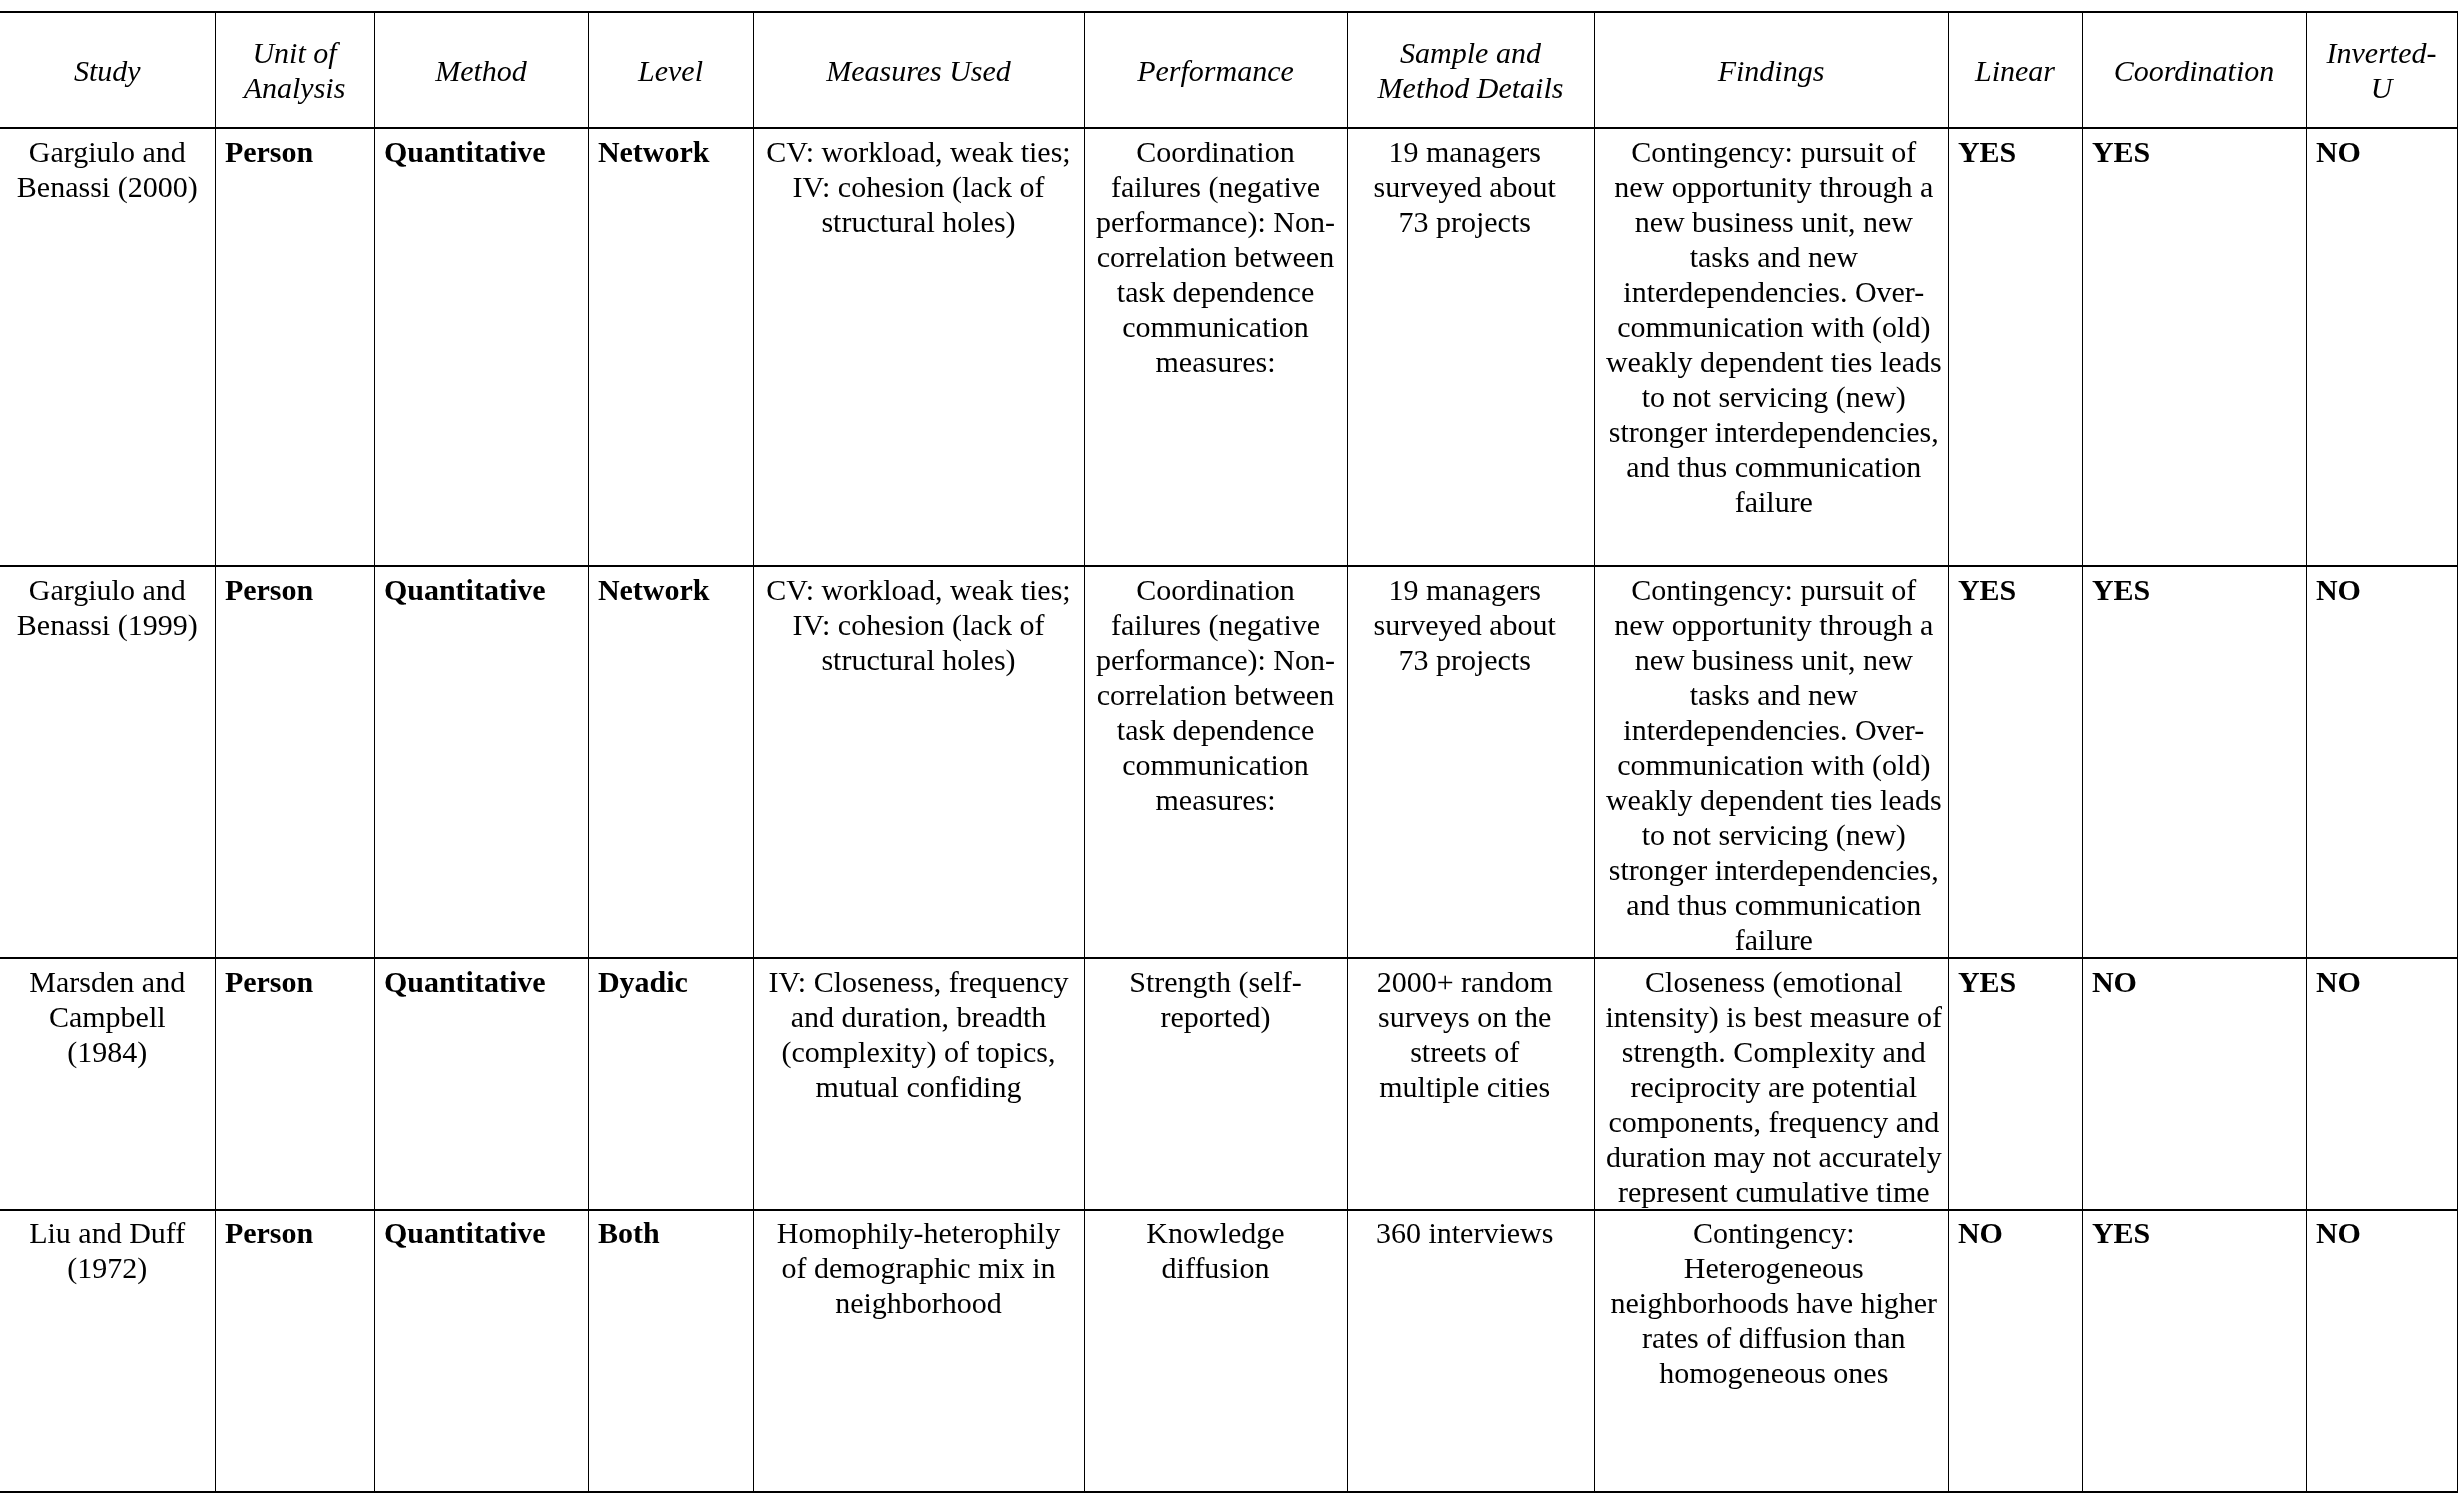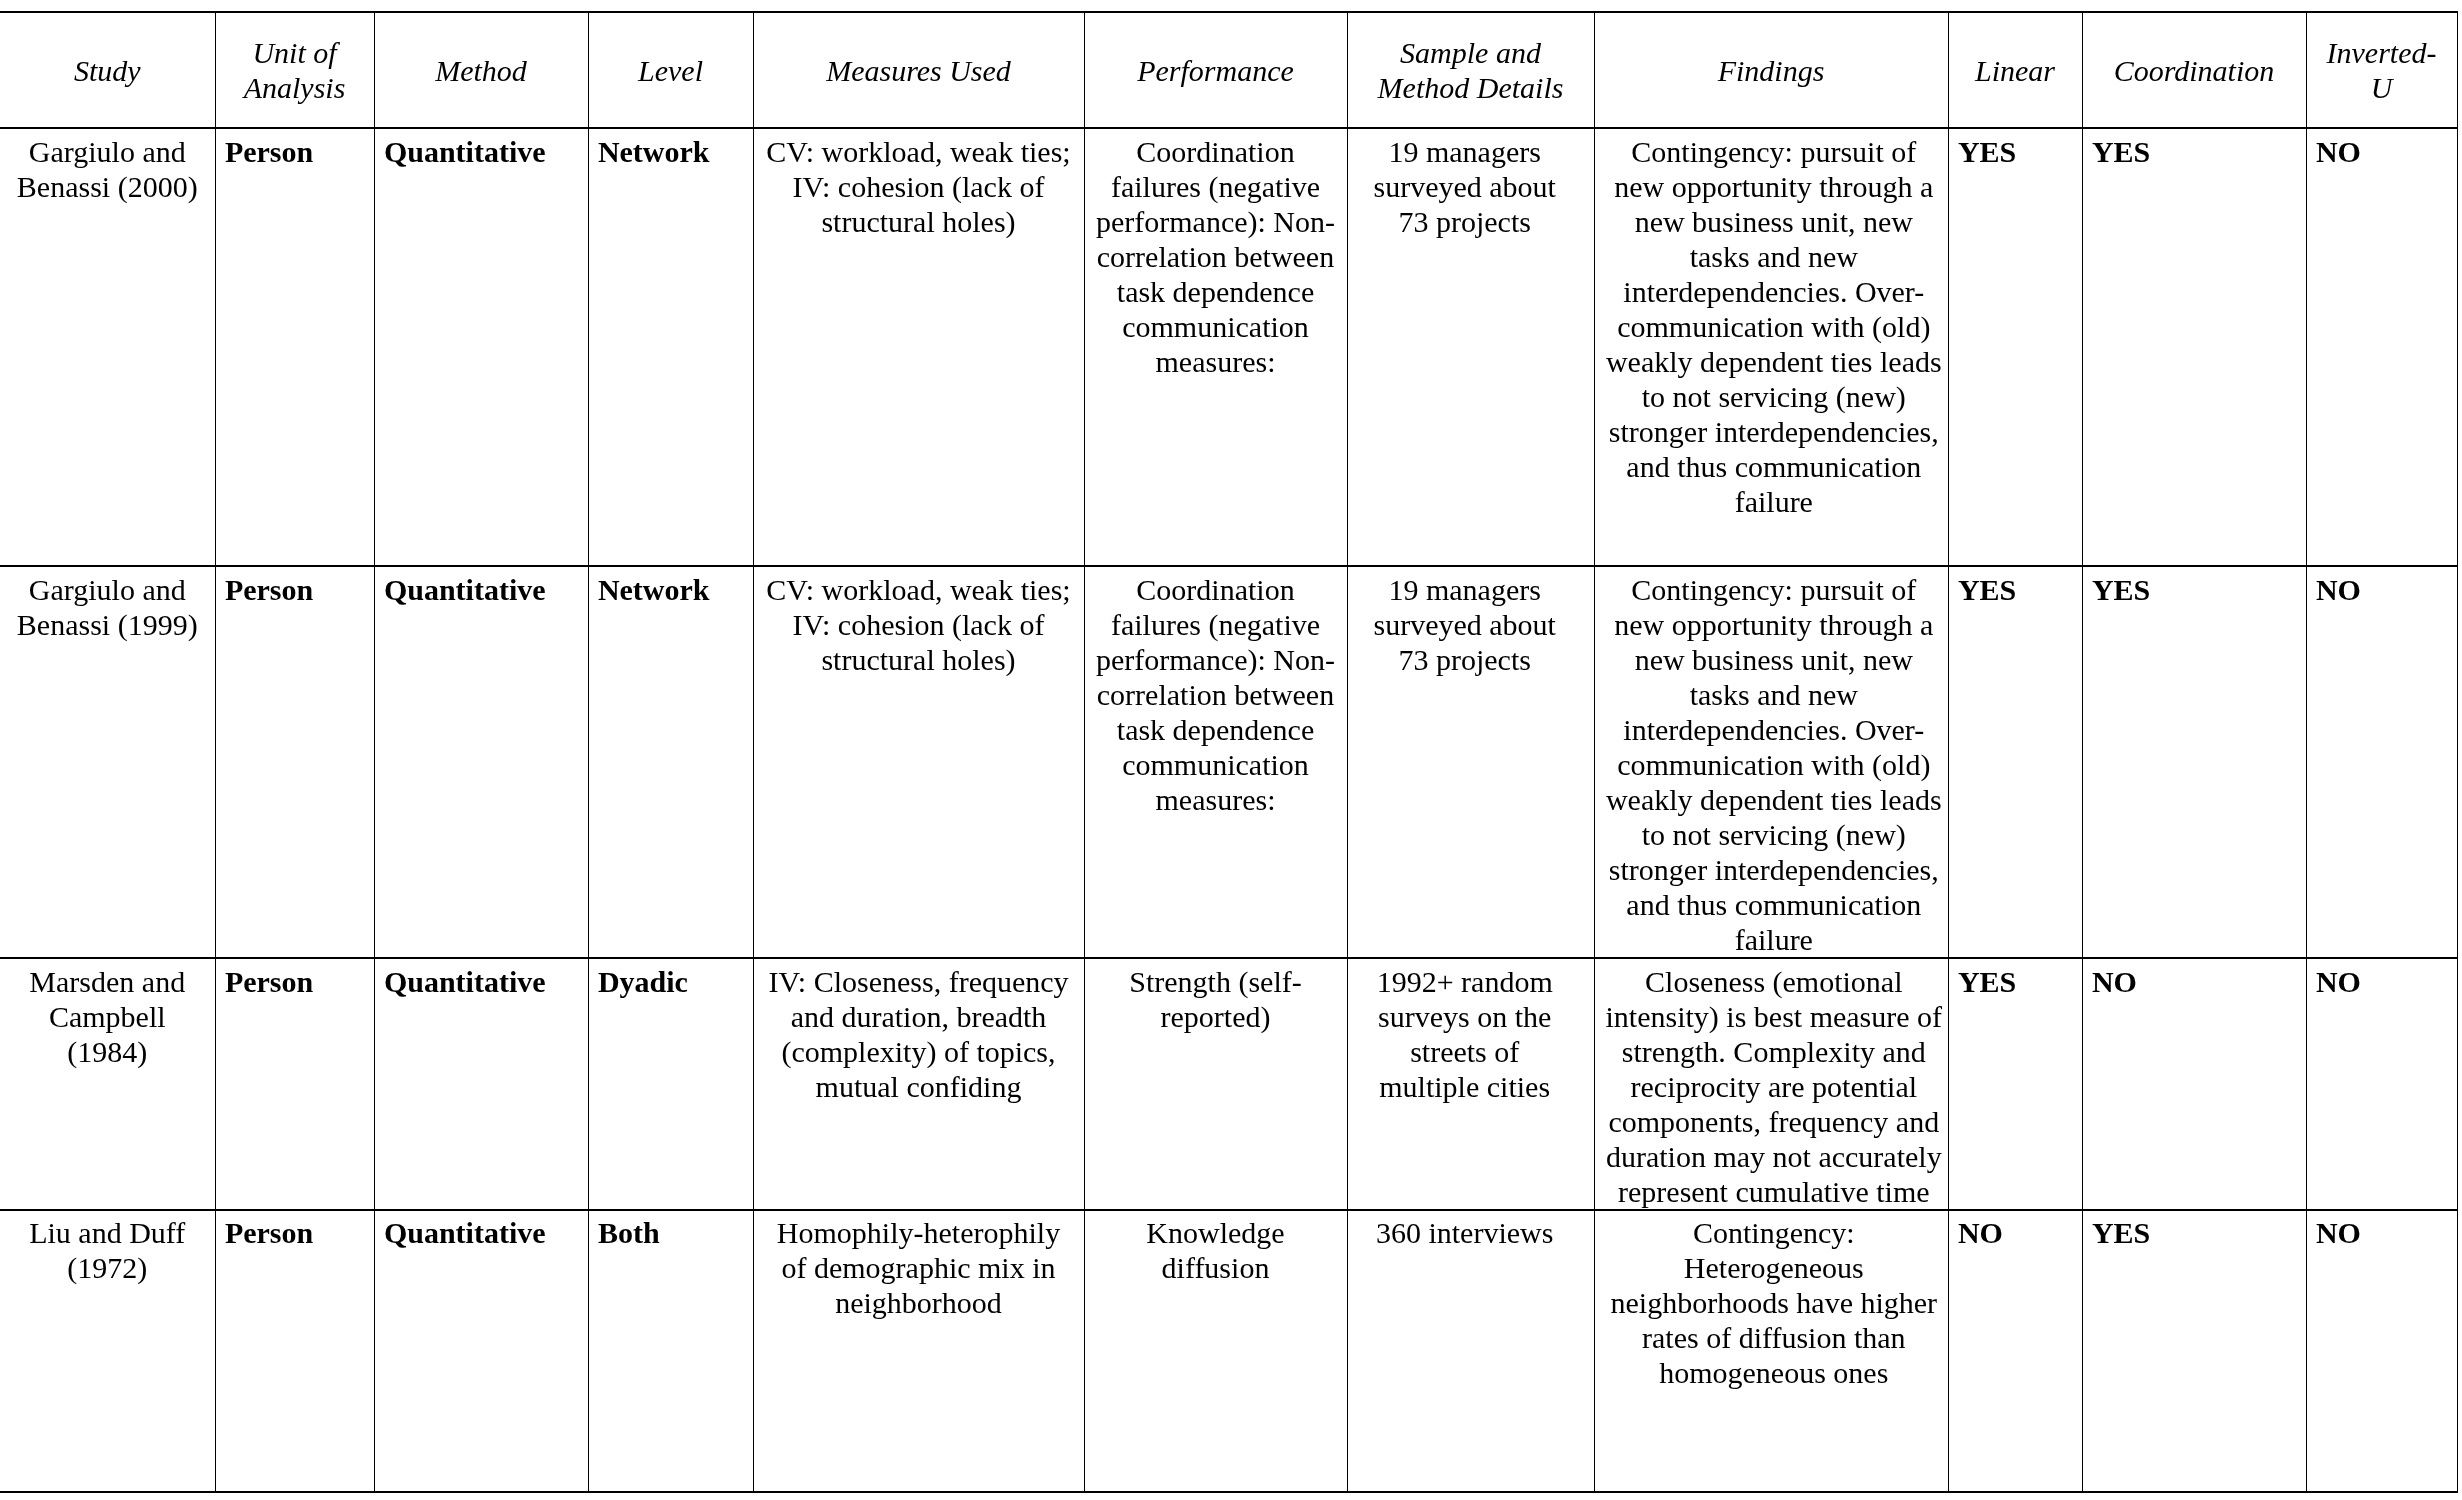--- a/index.html
+++ b/index.html
@@ -113,21 +113,21 @@
         <td class="ctr">YES</td>
         <td class="ctr">NO</td>
       </tr>
       <tr class="row-2">
         <td class="cell-study">Marsden and Campbell (1984)</td>
         <td class="ctr">Person</td>
         <td class="ctr">Quantitative</td>
         <td class="ctr">Dyadic</td>
         <td class="cell-measures">IV: Closeness, frequency and duration, breadth (complexity) of topics, mutual confiding</td>
         <td class="cell-performance">Strength (self-reported)</td>
-        <td class="cell-sample">1992+ random surveys on the streets of multiple cities</td>
+        <td class="cell-sample">2000+ random surveys on the streets of multiple cities</td>
         <td class="cell-findings">Closeness (emotional intensity) is best measure of strength. Complexity and reciprocity are potential components, frequency and duration may not accurately represent cumulative time</td>
         <td class="ctr">YES</td>
         <td class="ctr">NO</td>
         <td class="ctr">NO</td>
       </tr>
       <tr class="row-3">
         <td class="cell-study">Liu and Duff (1972)</td>
         <td class="ctr">Person</td>
         <td class="ctr">Quantitative</td>
         <td class="ctr">Both</td>

